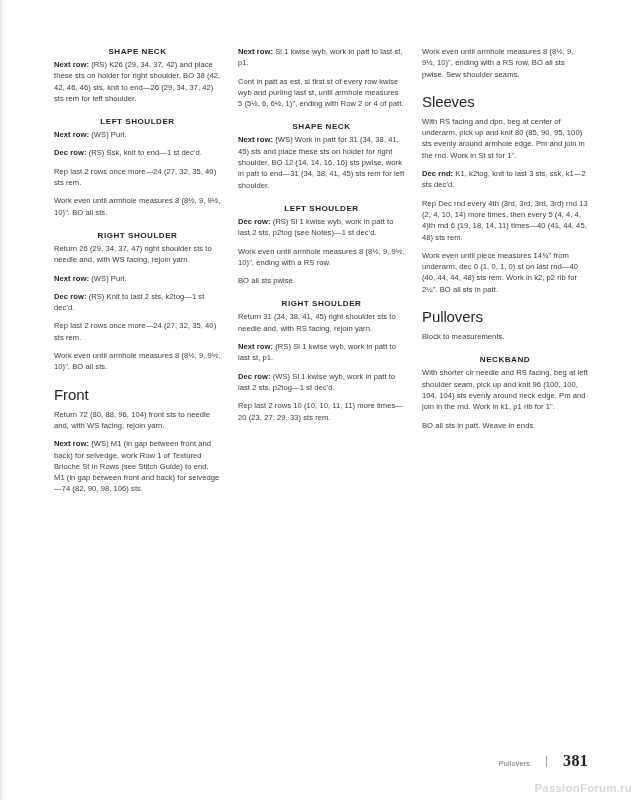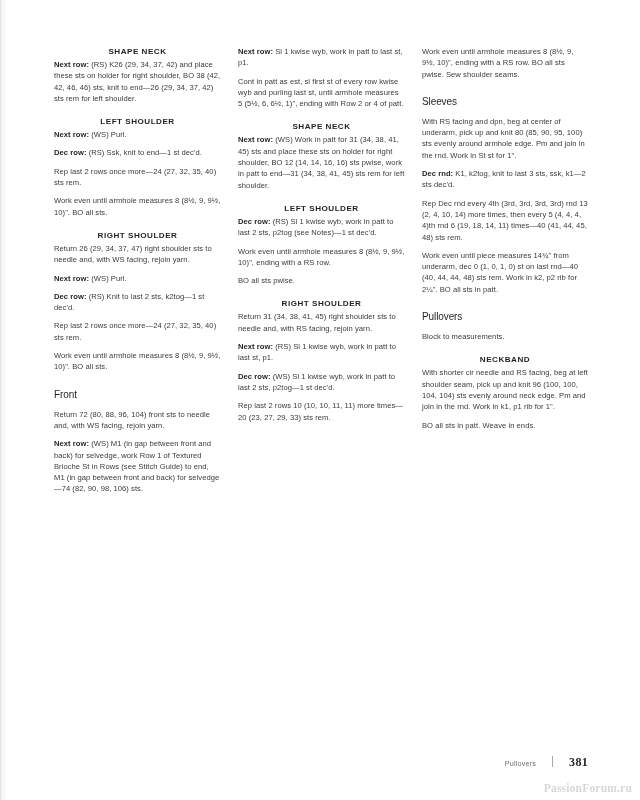--- a/index.html
+++ b/index.html
@@ -61,21 +61,21 @@
     color: #3a3a3c;
   }
   p.tight { margin-bottom: 7px; }
 
   .run-in {
     font-weight: bold;
     color: #231f20;
   }
 
   h2.section {
-    font-size: 10px;
+    font-size: 15px;
     font-weight: normal;
     letter-spacing: -0.1px;
     color: #231f20;
     margin: 13px 0 5px 0;
     line-height: 18px;
   }
 
   h3.sub {
     font-size: 8.1px;
     font-weight: bold;
@@ -104,35 +104,35 @@
   .footer-rule {
     display: inline-block;
     width: 1px;
     height: 11px;
     background: #a7a9ac;
     position: relative;
     top: 1px;
   }
   .footer-page {
     font-family: "Liberation Serif", serif;
-    font-size: 12px;
+    font-size: 16px;
     font-weight: bold;
     color: #231f20;
     letter-spacing: 0.3px;
   }
 
   .watermark {
     position: absolute;
     right: 8px;
     bottom: 6px;
     font-size: 11.5px;
     font-weight: bold;
     letter-spacing: 0.2px;
     color: #d7d7d9;
-    font-family: Liberation Serif, serif;
+    font-family: Liberation Sans, sans-serif;
     user-select: none;
   }
 </style>
 </head>
 <body>
 
 <div class="page">
 
   <div class="page-edge-shadow"></div>
 

